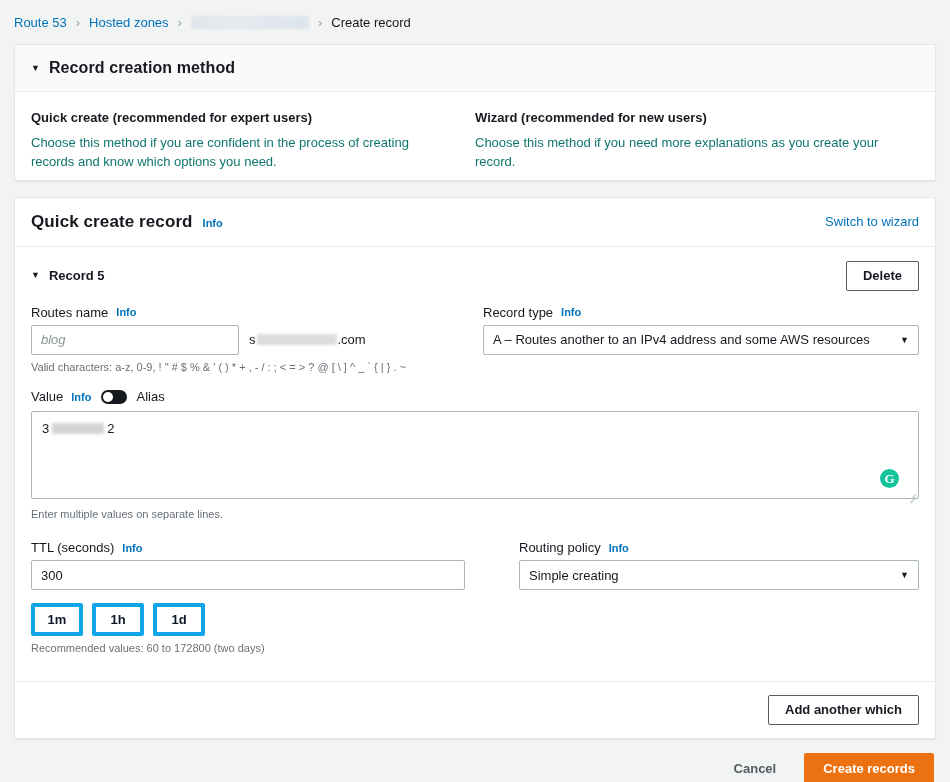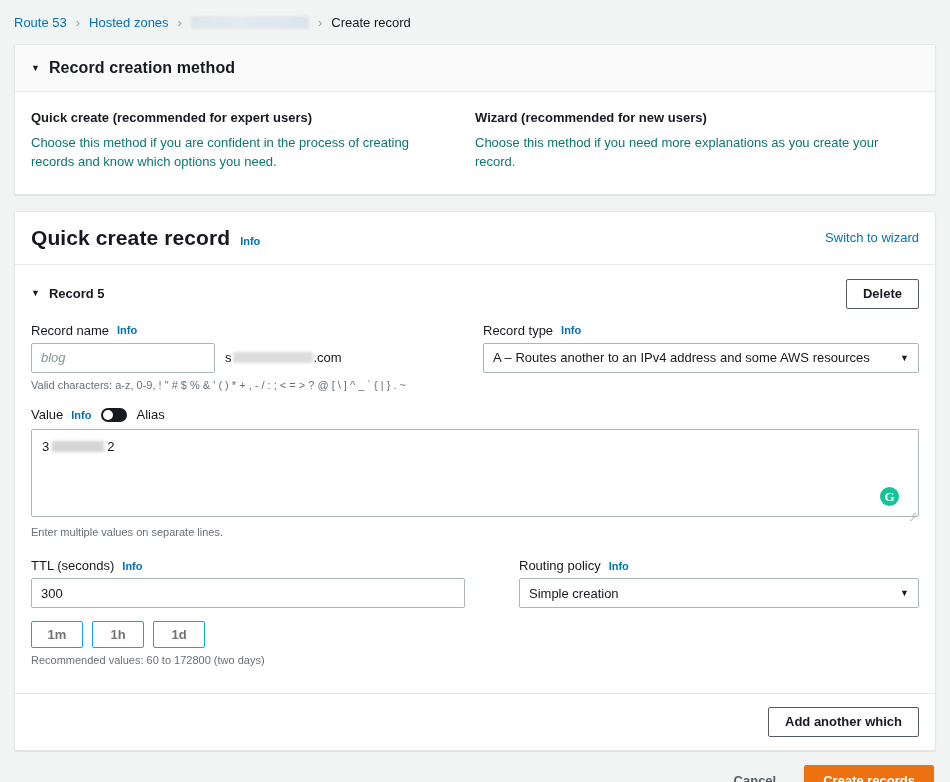--- a/index.html
+++ b/index.html
@@ -70,40 +70,40 @@
     margin-right: 9px;
     line-height: 1;
     cursor: pointer;
   }
   .card-title {
     font-size: 16px;
     font-weight: bold;
     color: #16191f;
     letter-spacing: 0.1px;
   }
-  .card-title.lg { font-size: 21px; }
+  .card-title.lg { font-size: 17px; }
   .info-link {
     color: #0073bb;
     font-size: 11px;
     font-weight: bold;
     margin-left: 10px;
     cursor: pointer;
     text-decoration: none;
   }
   .switch-link {
     color: #0073bb;
     font-size: 13px;
     cursor: pointer;
     text-decoration: none;
   }
 
   
   .method-body {
     display: flex;
-    padding: 18px 16px 22px 16px;
+    padding: 18px 16px 8px 16px;
   }
   .method-col { width: 50%; padding-right: 34px; }
   .method-col:last-child { padding-right: 0; }
   .method-head {
     font-size: 13px;
     font-weight: bold;
     margin-bottom: 9px;
     color: #16191f;
   }
   .method-desc {
@@ -176,21 +176,21 @@
     padding: 4px 9px;
     font-size: 13px;
     font-family: "Liberation Sans", sans-serif;
     color: #16191f;
     background: #ffffff;
     outline: none;
   }
   .text-input::placeholder { color: #879596; font-style: italic; }
 
   .name-row { display: flex; align-items: center; }
-  .name-input { width: 184px; }
+  .name-input { width: 208px; }
   .domain-suffix {
     margin-left: 10px;
     font-size: 13px;
     color: #16191f;
     display: flex;
     align-items: center;
     white-space: nowrap;
   }
   .domain-redact {
     display: inline-block;
@@ -327,25 +327,25 @@
     transform-origin: right;
     transform: rotate(-45deg);
   }
 
   .ttl-buttons { display: flex; gap: 9px; margin-top: 13px; }
   .ttl-btn {
     min-width: 52px;
     padding: 5px 10px;
     font-size: 13px;
     font-weight: bold;
-    border: 1px solid #0ea5e9;
-    background: #ffffff;
-    border-radius: 2px;
-    cursor: pointer;
-    color: #737373;
+    border: 4px solid #0ea5e9;
+    background: #ffffff;
+    border-radius: 2px;
+    cursor: pointer;
+    color: #0f172a;
     font-family: "Liberation Sans", sans-serif;
   }
 
   .record-footer {
     border-top: 1px solid #e9ebed;
     padding: 13px 16px;
     display: flex;
     justify-content: flex-end;
     margin-top: 18px;
   }
@@ -408,21 +408,21 @@
       <span class="record-title">Record 5</span>
     </div>
     <button class="btn">Delete</button>
   </div>
 
   <div class="form-body">
 
     <div class="row">
       <div class="col-left">
         <div class="field-label">
-          <span>Record name</span>
+          <span>Routes name</span>
           <a class="info-link">Info</a>
         </div>
         <div class="name-row">
           <input class="text-input name-input" type="text" placeholder="blog" style="">
           <span class="domain-suffix">
             <span>s</span>
             <span class="domain-redact"></span>
             <span>.com</span>
           </span>
         </div>
@@ -479,21 +479,21 @@
         </div>
         <div class="hint">Recommended values: 60 to 172800 (two days)</div>
       </div>
 
       <div class="col-right">
         <div class="field-label">
           <span>Routing policy</span>
           <a class="info-link">Info</a>
         </div>
         <div class="select-wrap">
-          <div class="select-box">Simple creation</div>
+          <div class="select-box">Simple creating</div>
           <span class="select-arrow">▼</span>
         </div>
       </div>
     </div>
   </div>
 
   <div class="record-footer">
     <button class="btn">Add another which</button>
   </div>
 </div>

